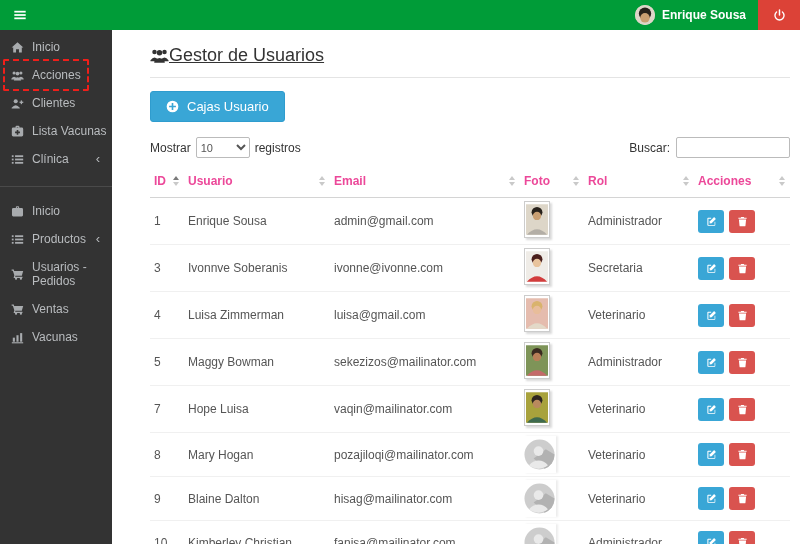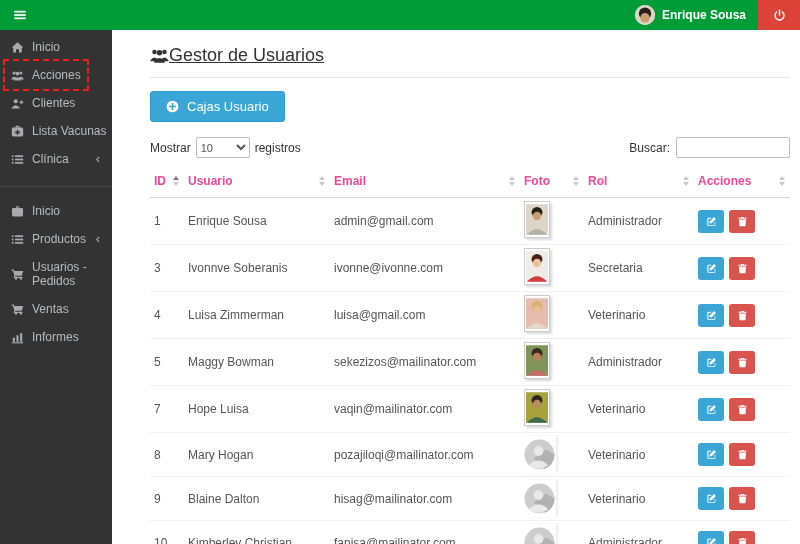--- a/index.html
+++ b/index.html
@@ -268,21 +268,21 @@
   <div class="side-item">
     <svg class="ic s-ic">
         <use href="#ic-cart"></use>
       </svg>
     <span>Ventas</span>
   </div>
   <div class="side-item">
     <svg class="ic s-ic">
         <use href="#ic-chart"></use>
       </svg>
-    <span>Informes</span>
+    <span>Vacunas</span>
   </div>
 </div>
 
 <div class="main">
   <div class="page-title">
     <svg class="ic t-ic">
         <use href="#ic-users"></use>
       </svg>
     <span>Gestor de Usuarios</span>
   </div>

